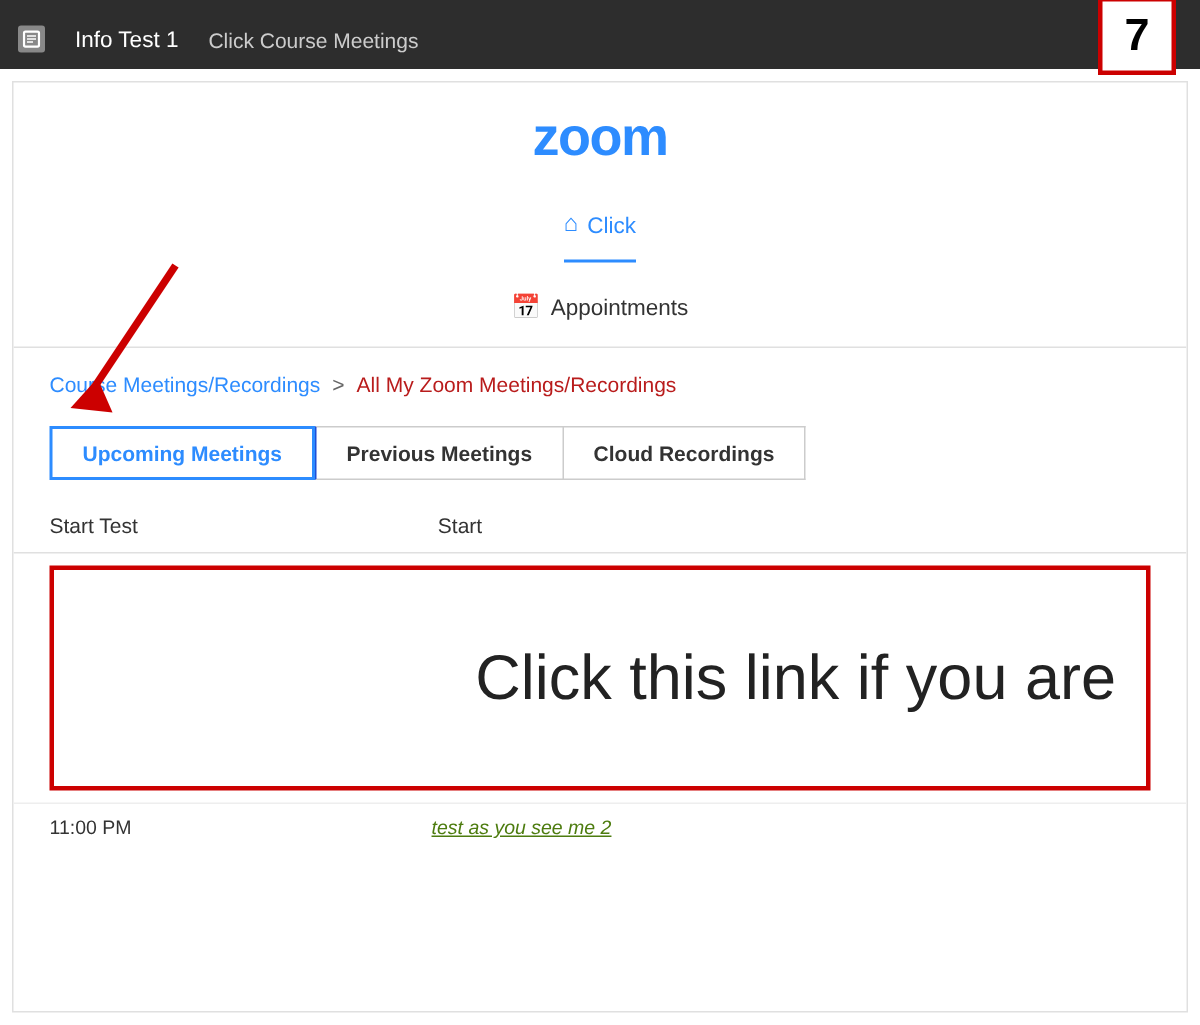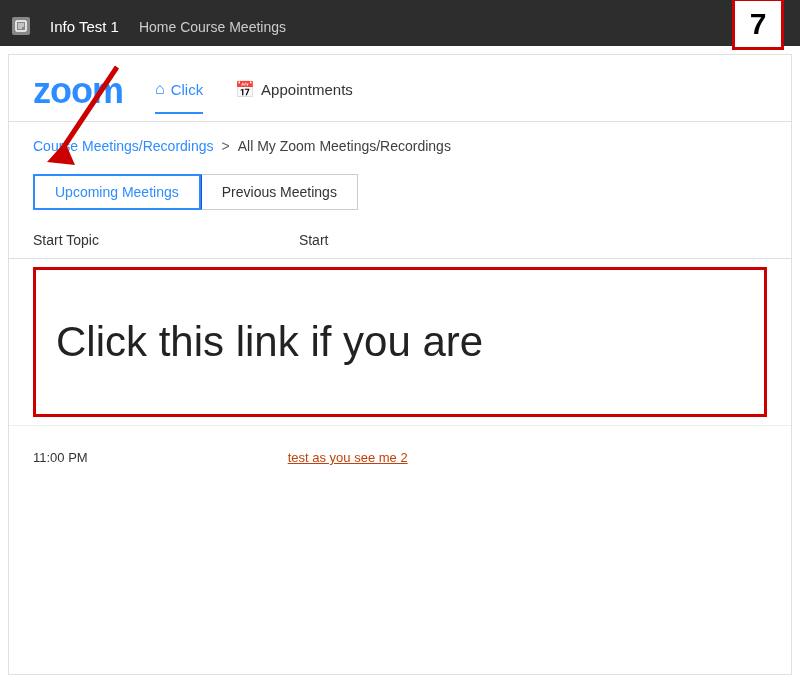--- a/index.html
+++ b/index.html
@@ -61,21 +61,22 @@
       height: calc(100% - 62px);
       overflow: hidden;
     }
 
     
     .zoom-nav {
       display: flex;
       align-items: center;
       padding: 18px 24px 0 24px;
       border-bottom: 1px solid #e0e0e0;
-      gap: 32px;
+      gap: 20px;
+      flex-direction: column;
     }
     .zoom-logo {
       color: #2D8CFF;
       font-size: 36px;
       font-weight: 800;
       letter-spacing: -1px;
       font-family: Arial, sans-serif;
       line-height: 1;
       padding-bottom: 12px;
     }
@@ -108,36 +109,36 @@
     }
     .breadcrumb-link {
       color: #2D8CFF;
       cursor: pointer;
       text-decoration: none;
     }
     .breadcrumb-separator {
       color: #666;
     }
     .breadcrumb-current {
-      color: #404040;
+      color: #b91c1c;
     }
 
     
     .tabs-section {
       padding: 12px 24px;
       display: flex;
       gap: 0;
       position: relative;
     }
     .tab-btn {
       padding: 8px 20px;
       border: 1px solid #ccc;
       background: #fff;
       font-size: 14px;
-      font-weight: 400;
+      font-weight: 700;
       cursor: pointer;
       color: #333;
       text-align: right;
     }
     .tab-btn.active {
       border: 2px solid #2D8CFF;
       color: #2D8CFF;
       background: #fff;
     }
     .tab-btn:not(:first-child) {
@@ -156,45 +157,46 @@
       color: #333;
       gap: 200px;
     }
 
     
     .red-box-overlay {
       margin: 8px 24px;
       border: 3px solid #cc0000;
       display: flex;
       align-items: center;
-      justify-content: flex-start;
+      justify-content: flex-end;
       min-height: 150px;
       background: #fff;
     }
     .red-box-text {
       font-size: 42px;
       color: #222;
       text-align: center;
       line-height: 1.3;
       padding: 20px;
     }
 
     
     .bottom-row {
-      padding: 24px 24px;
+      padding: 8px 24px;
       font-size: 13px;
       color: #333;
       display: flex;
       gap: 200px;
       border-top: 1px solid #eee;
     }
     .bottom-link {
-      color: #c2410c;
+      color: #4d7c0f;
       text-decoration: underline;
       cursor: pointer;
+      font-style: italic;
     }
 
     
     .arrow-overlay {
       position: absolute;
       left: 10px;
       top: -80px;
       pointer-events: none;
     }
   </style>
@@ -204,21 +206,21 @@
 <div class="top-bar">
   <div class="top-bar-icon">
     <svg width="12" height="12" viewBox="0 0 12 12" fill="white">
         <rect x="1" y="1" width="10" height="10" rx="1" fill="none" stroke="white" stroke-width="1.5"></rect>
         <line x1="3" y1="4" x2="9" y2="4" stroke="white" stroke-width="1"></line>
         <line x1="3" y1="6" x2="9" y2="6" stroke="white" stroke-width="1"></line>
         <line x1="3" y1="8" x2="7" y2="8" stroke="white" stroke-width="1"></line>
       </svg>
   </div>
   <span class="top-bar-title">Info Test 1</span>
-  <span class="top-bar-subtitle">Home Course Meetings</span>
+  <span class="top-bar-subtitle">Click Course Meetings</span>
   <div class="badge-7">7</div>
 </div>
 
 <div class="main-content">
 
   <div class="zoom-nav">
     <div class="zoom-logo">zoom</div>
     <div class="nav-item active">
       <span class="nav-icon">⌂</span>
       <span>Click</span>
@@ -238,24 +240,25 @@
       <polygon points="20,105 38,85 48,108" fill="#cc0000"></polygon>
     </svg>
     <a class="breadcrumb-link">Course Meetings/Recordings</a>
     <span class="breadcrumb-separator">&gt;</span>
     <span class="breadcrumb-current">All My Zoom Meetings/Recordings</span>
   </div>
 
   <div class="tabs-section">
     <button class="tab-btn active">Upcoming Meetings</button>
     <button class="tab-btn">Previous Meetings</button>
+    <button class="tab-btn">Cloud Recordings</button>
   </div>
 
   <div class="table-header">
-    <span>Start Topic</span>
+    <span>Start Test</span>
     <span>Start</span>
   </div>
 
   <div class="red-box-overlay">
     <div class="red-box-text">
       <span>Click this link if you are</span><br>
     </div>
   </div>
 
   <div class="bottom-row">

